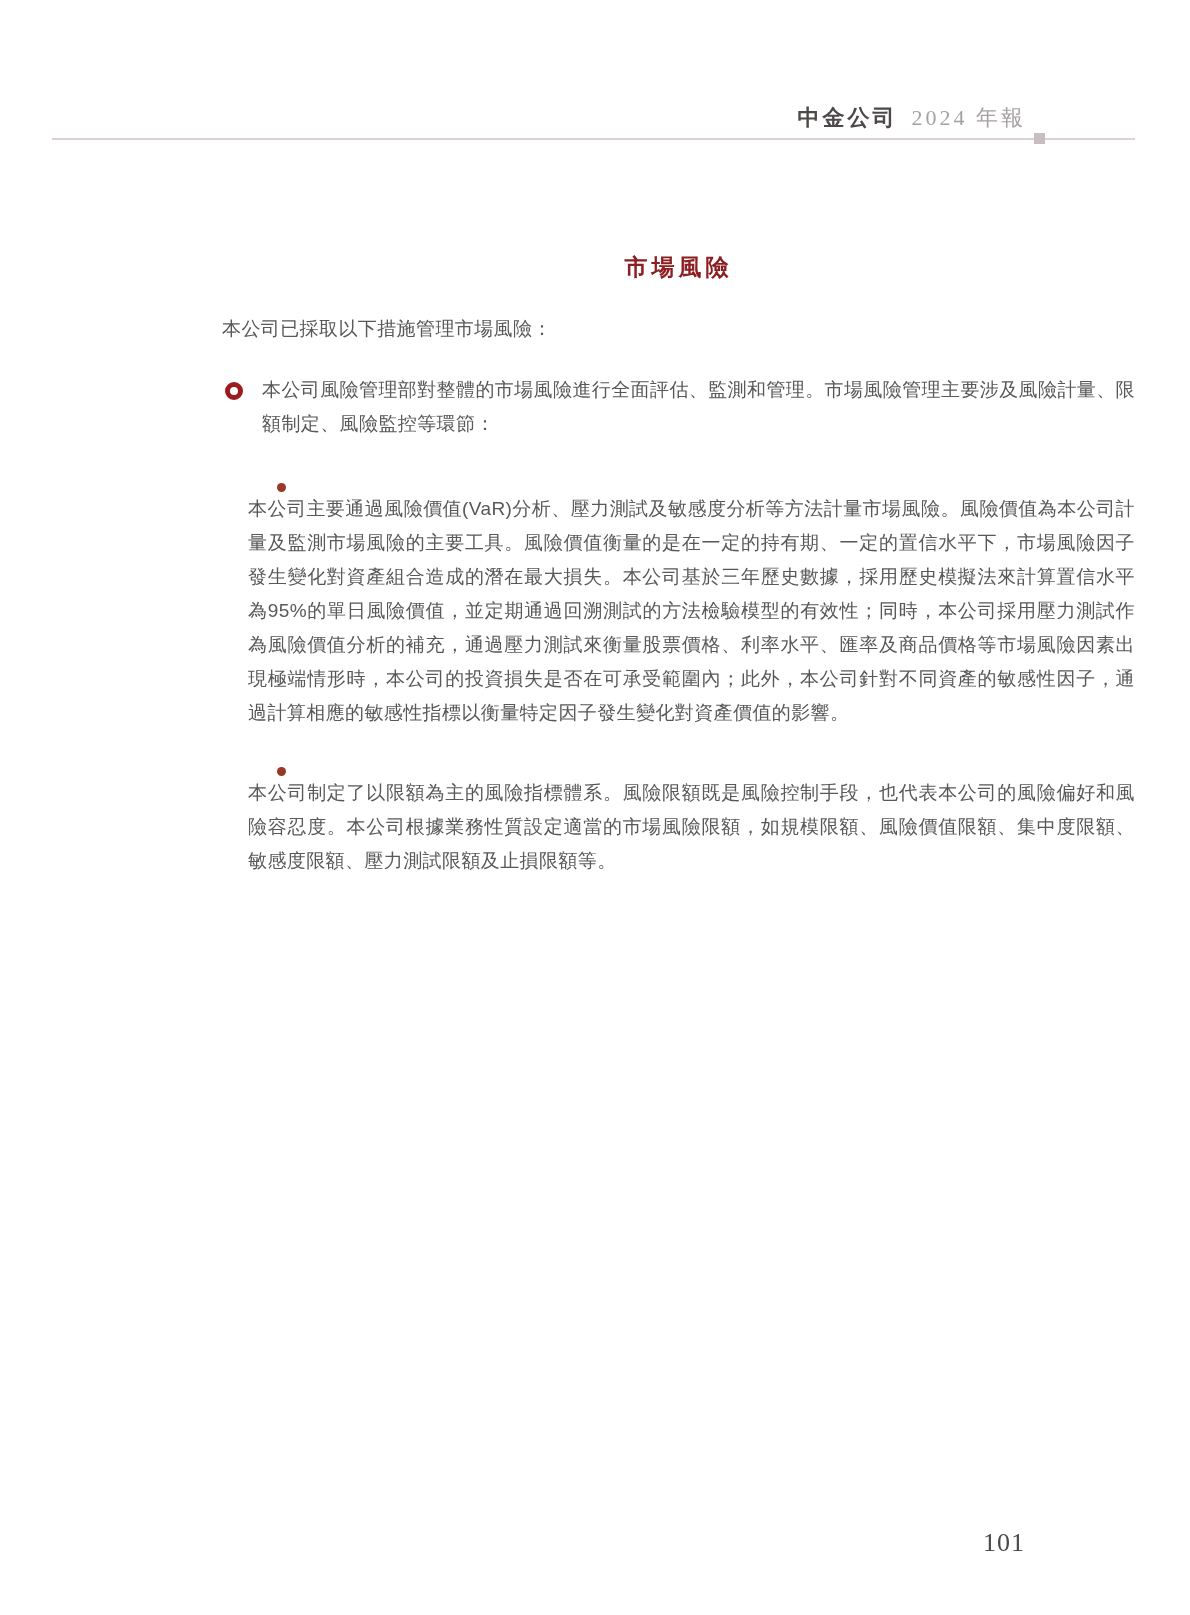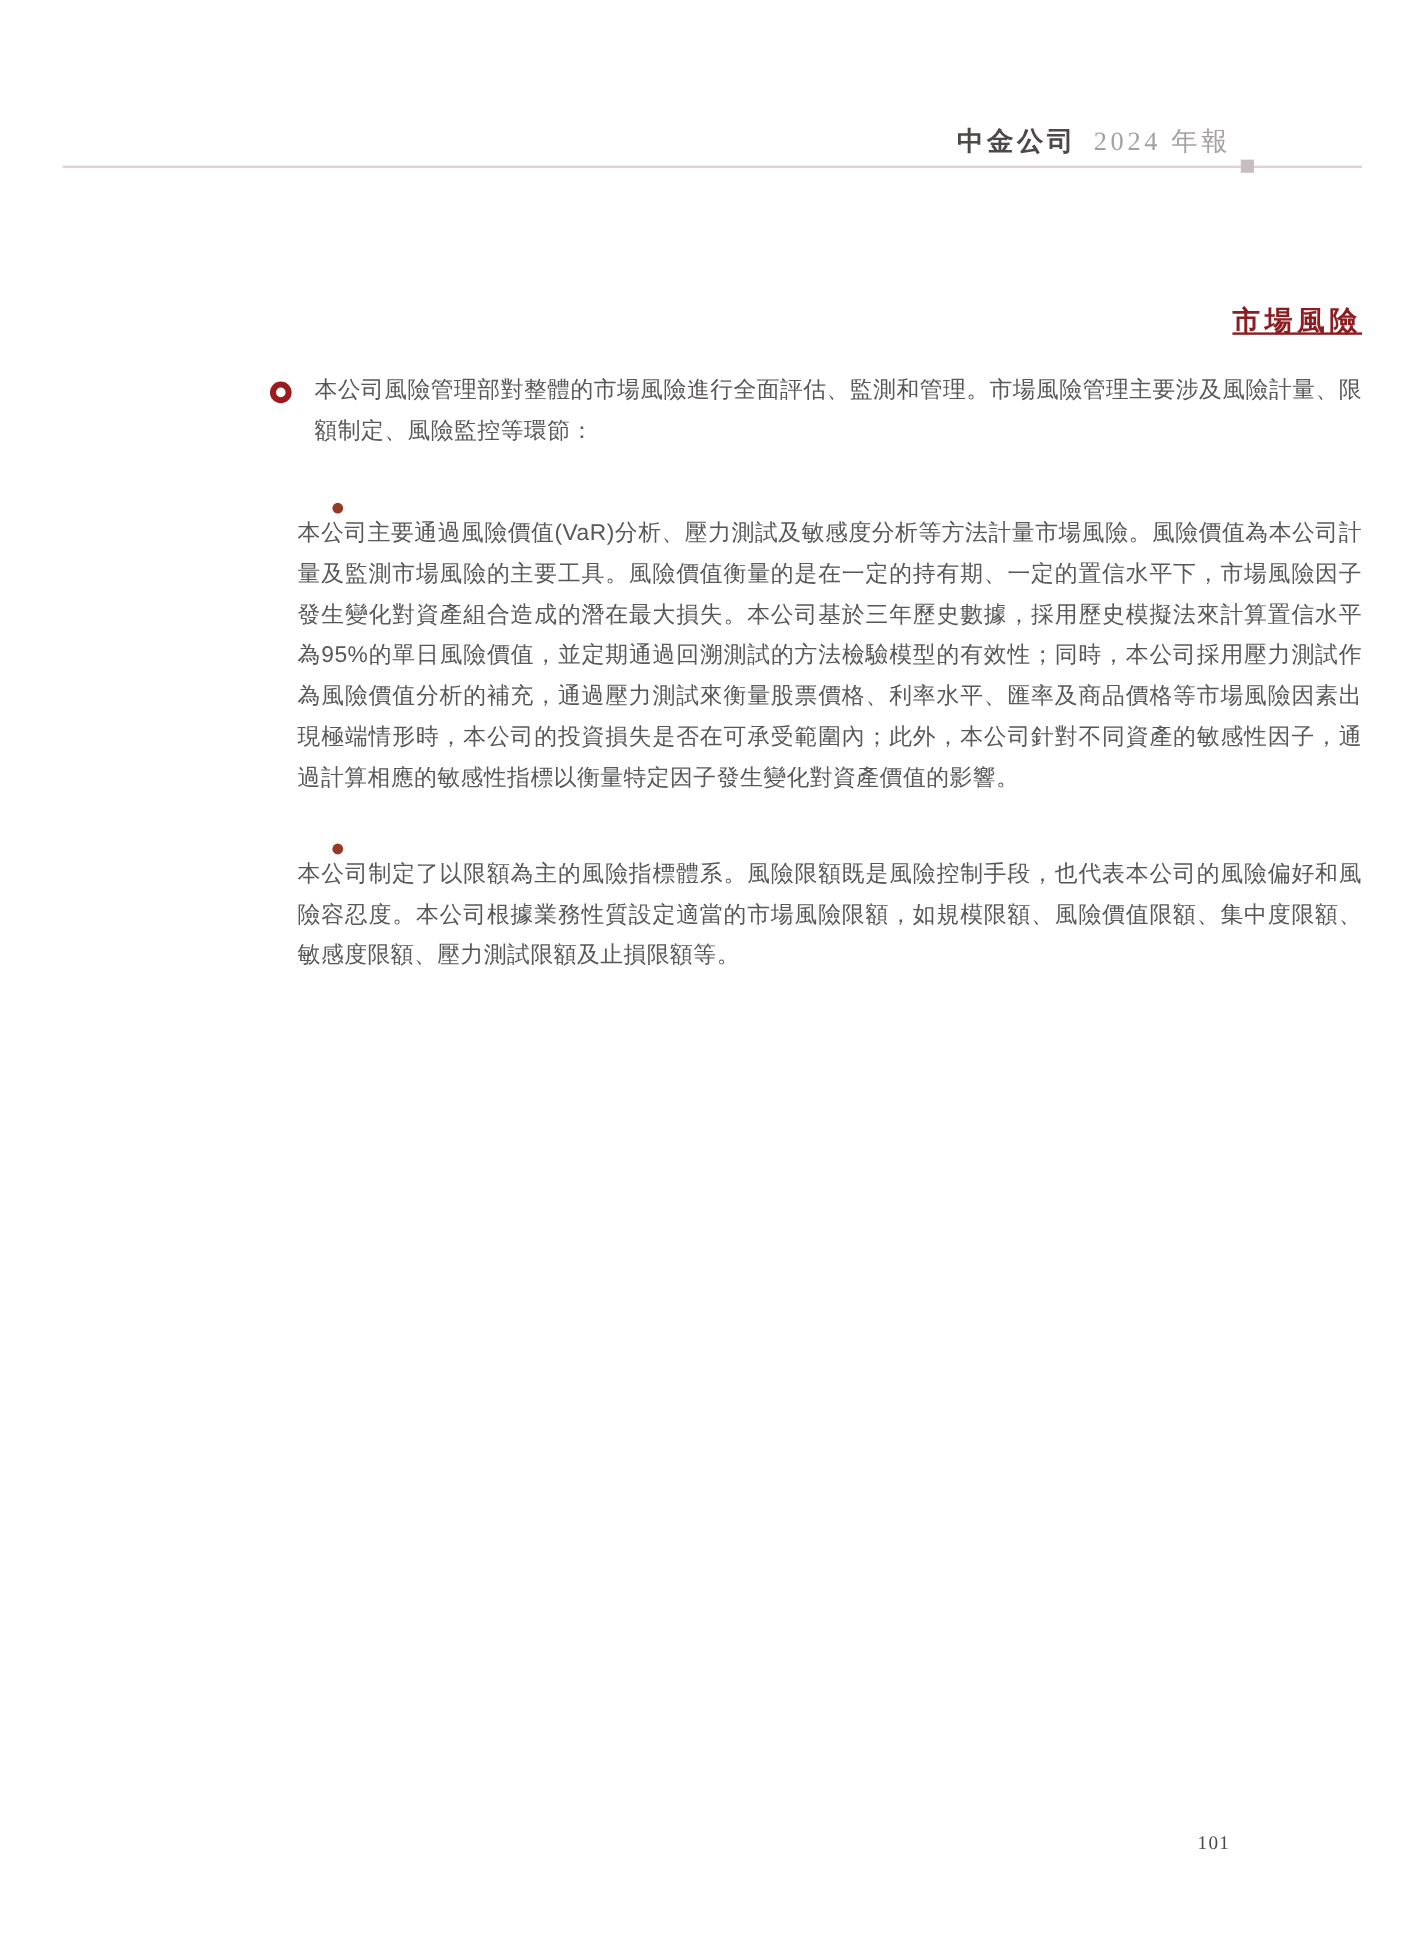--- a/index.html
+++ b/index.html
@@ -37,21 +37,21 @@
     position:absolute;left:170px;top:140px;
     width:913px;
     color:var(--body-gray,#595757);
     font-size:19px;line-height:34px;letter-spacing:0.4px;
     text-align:justify;
   }
   .sec-title{
     margin:112px 0 0 0;
     font-size:23px;font-weight:bold;letter-spacing:4px;
     color:var(--title-red,#8c1d20);
-    line-height:30px;text-align:right;text-decoration:underline;
+    line-height:30px;text-align:center;
   }
   .para{margin:0;}
   .intro{margin-top:16px;}
   .lead{margin-top:30px;}
 
   
   .bullet{display:flex;margin-top:27px;}
   .ring{
     flex:none;width:8px;height:8px;
     border:5px solid var(--ring-red,#9b1b1e);
@@ -67,41 +67,42 @@
     flex:none;width:9px;height:9px;border-radius:50%;
     background:var(--dot-red,#963a26);
     margin:13px 0 0 55px;
   }
   .sub .para{flex:1;margin-left:26px;}
 
   
   .page-num{
     position:absolute;top:1528px;right:113px;
     font-family:"Liberation Serif","DejaVu Serif",serif;
-    font-size:16px;color:var(--hdr-dark,#4c4948);letter-spacing:1px;
+    font-size:26px;color:var(--hdr-dark,#4c4948);letter-spacing:1px;
   }
 </style>
 </head>
 <body>
 
 <div class="page">
 
   <div class="hdr">
     <div class="hdr-text">
       <span class="hdr-company">中金公司</span><span class="hdr-report">2024 年報</span>
     </div>
     <div class="hdr-rule">
       <span class="hdr-square"></span>
     </div>
   </div>
 
   <div class="main">
     <h2 class="sec-title">市場風險</h2>
 
 
+    <p class="para lead">本公司已採取以下措施管理市場風險：</p>
 
 
     <div class="bullet">
       <span class="ring"></span>
       <p class="para">本公司風險管理部對整體的市場風險進行全面評估、監測和管理。市場風險管理主要涉及風險計量、限額制定、風險監控等環節：</p>
     </div>
 
     <div class="sub">
       <span class="dot"></span>
       <p class="para">本公司主要通過風險價值(VaR)分析、壓力測試及敏感度分析等方法計量市場風險。風險價值為本公司計量及監測市場風險的主要工具。風險價值衡量的是在一定的持有期、一定的置信水平下，市場風險因子發生變化對資產組合造成的潛在最大損失。本公司基於三年歷史數據，採用歷史模擬法來計算置信水平為95%的單日風險價值，並定期通過回溯測試的方法檢驗模型的有效性；同時，本公司採用壓力測試作為風險價值分析的補充，通過壓力測試來衡量股票價格、利率水平、匯率及商品價格等市場風險因素出現極端情形時，本公司的投資損失是否在可承受範圍內；此外，本公司針對不同資產的敏感性因子，通過計算相應的敏感性指標以衡量特定因子發生變化對資產價值的影響。</p>

